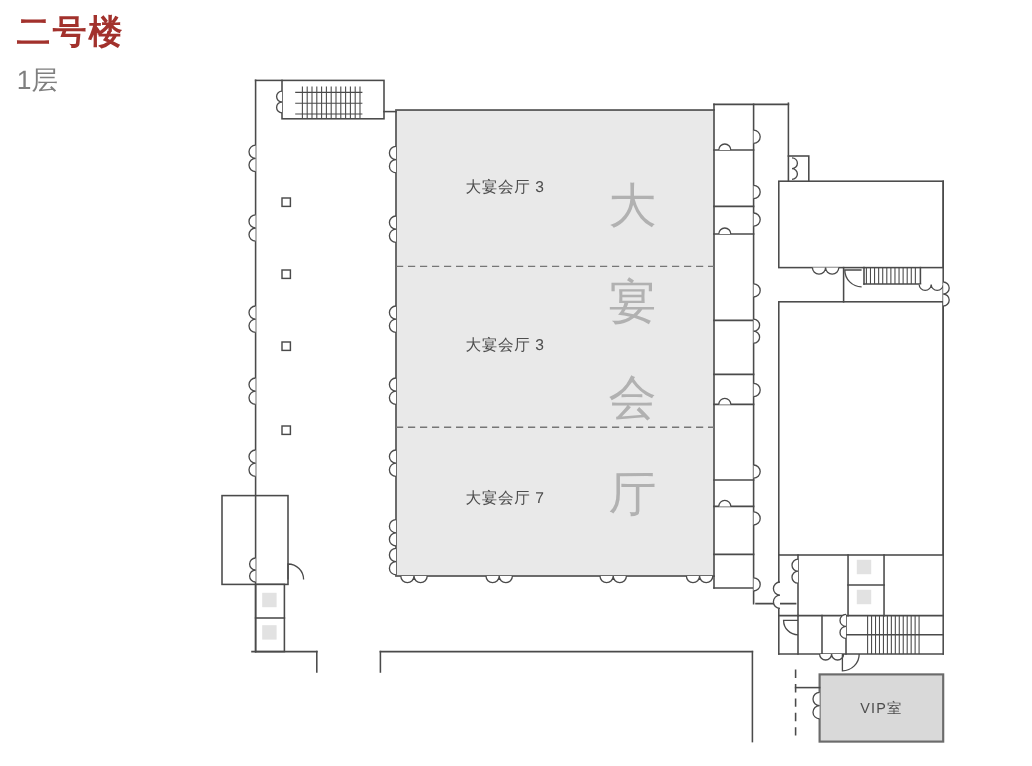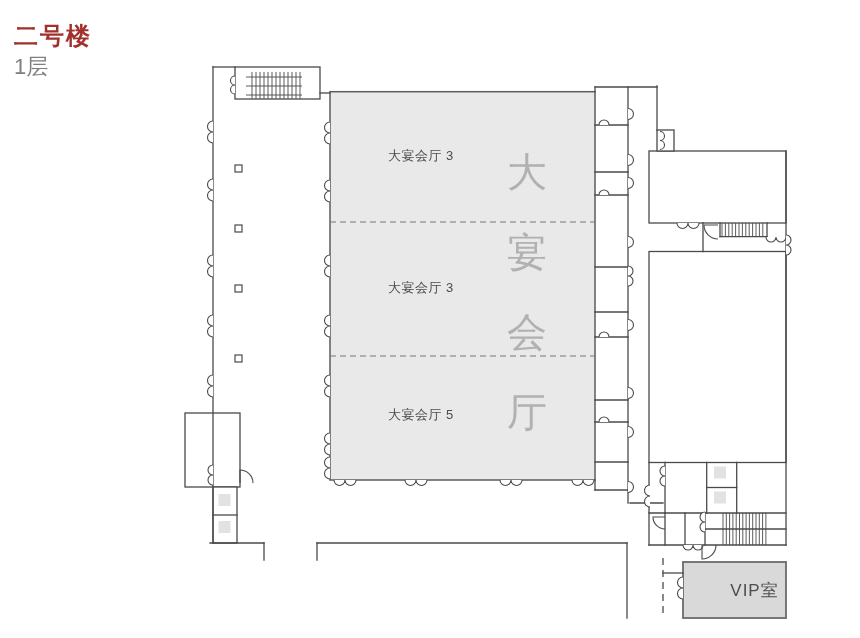--- a/index.html
+++ b/index.html
@@ -11,27 +11,27 @@
   .hallrect{fill:var(--hall-fill);stroke:#5c5c5c;stroke-width:1.5;}
   .viprect{fill:var(--vip-fill);stroke:#6b6b6b;stroke-width:1.8;}
   .dash{stroke:#767676;stroke-width:1.2;fill:none;stroke-dasharray:6 4;}
   .walldash{stroke:var(--wall);stroke-width:1.3;fill:none;stroke-dasharray:7 5;}
   .tread{stroke:var(--wall);stroke-width:0.9;fill:none;}
   .door{fill:#ffffff;stroke:var(--wall);stroke-width:1.1;}
   .arcdoor{fill:none;stroke:var(--wall);stroke-width:1.1;}
   .colmark{fill:#ffffff;stroke:var(--wall);stroke-width:1.2;}
   .elev{fill:var(--elev-fill);stroke:none;}
   .lbl{position:absolute;color:var(--label);font-size:13px;letter-spacing:0.5px;white-space:nowrap;}
-  #page-title{position:absolute;left:14px;top:20px;font-family:"Liberation Serif","DejaVu Serif",serif;
-    font-size:24px;font-weight:700;color:var(--title);letter-spacing:2px;}
+  #page-title{position:absolute;left:14px;top:8px;font-family:"Liberation Serif","DejaVu Serif",serif;
+    font-size:28px;font-weight:700;color:var(--title);letter-spacing:2px;}
   #floor-label{position:absolute;left:14px;top:52px;font-size:22px;color:var(--subtitle);}
   #watermark{position:absolute;left:504px;top:152px;width:46px;display:flex;flex-direction:column;
     align-items:center;gap:40px;font-size:40px;line-height:40px;color:var(--watermark);}
   #vip-label{position:absolute;left:683px;top:562px;width:103px;height:56px;display:flex;
-    align-items:center;justify-content:center;font-size:17px;color:var(--label);letter-spacing:1px;margin-left:20px;}
+    align-items:center;justify-content:center;font-size:12px;color:var(--label);letter-spacing:1px;}
 </style>
 </head>
 <body>
 
 <div id="stage">
   <svg id="plan-svg" width="860" height="638" viewBox="0 0 860 638">
       <g>
         <rect x="330" y="91.7" width="265" height="388.3" class="hallrect"></rect>
         <rect x="235" y="67" width="85" height="32" class="wallrect"></rect>
         <rect x="185" y="413" width="55" height="74" class="wallrect"></rect>
@@ -203,21 +203,21 @@
         <rect x="714" y="466.5" width="12" height="12" class="elev"></rect>
         <rect x="714" y="491.5" width="12" height="12" class="elev"></rect>
       </g>
     </svg>
 
   <div id="page-title">二号楼</div>
   <div id="floor-label">1层</div>
 
   <div class="lbl" style="left:388px;top:147px;">大宴会厅 3</div>
   <div class="lbl" style="left:388px;top:279px;">大宴会厅 3</div>
-  <div class="lbl" style="left:388px;top:406px;">大宴会厅 5</div>
+  <div class="lbl" style="left:388px;top:406px;">大宴会厅 7</div>
 
   <div id="watermark">
     <span>大</span>
     <span>宴</span>
     <span>会</span>
     <span>厅</span>
   </div>
 
   <div id="vip-label">VIP室</div>
 </div>

